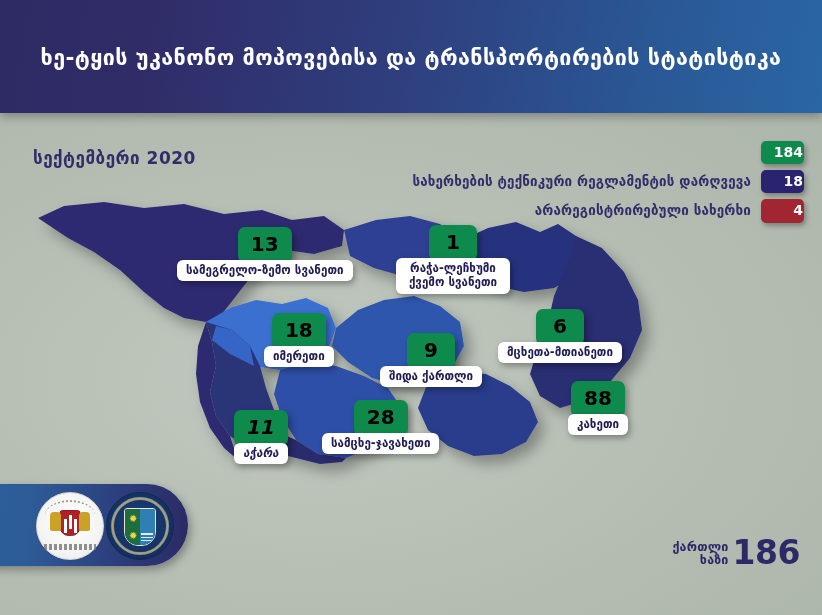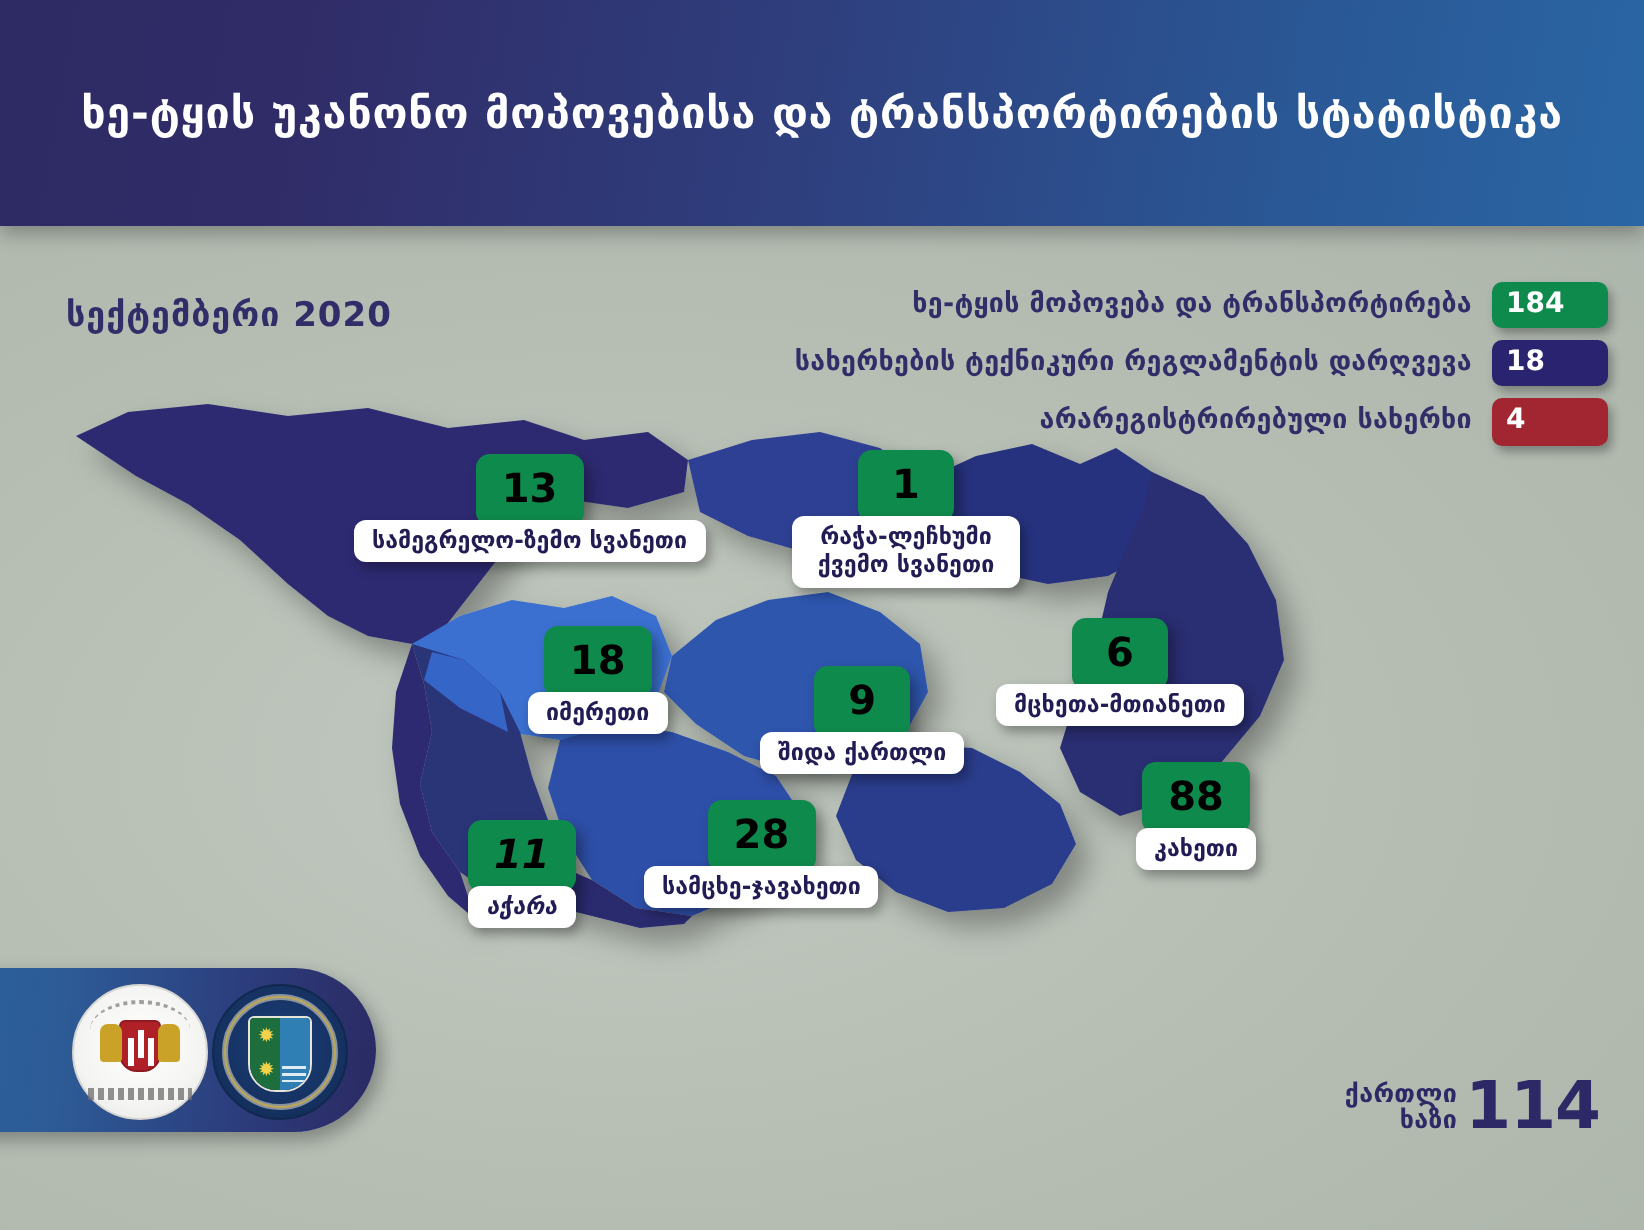--- a/index.html
+++ b/index.html
@@ -74,26 +74,26 @@
   }
   .legend-text {
     color: #322d69;
     font-size: 13.4px;
     font-weight: bold;
     white-space: nowrap;
     letter-spacing: 0.15px;
   }
   .legend-chip {
     min-width: 35px;
-    padding: 2px 16px 3px 7px;
+    padding: 2px 1px 3px 7px;
     border-radius: 5px;
     color: #ffffff;
     font-size: 14px;
     font-weight: bold;
-    text-align: left;
+    text-align: right;
     box-shadow: 2px 3px 5px rgba(0,0,0,0.30);
     line-height: 1.3;
   }
 
   
   .map-wrap {
     position: absolute;
     left: 24px;
     top: 196px;
     width: 660px;
@@ -290,21 +290,20 @@
 <div id="poster">
 
   <div class="header">
     <div class="header-title">ხე-ტყის უკანონო მოპოვებისა და ტრანსპორტირების სტატისტიკა</div>
   </div>
 
   <div class="date-label">სექტემბერი 2020</div>
 
   <div class="legend">
     <div class="legend-row">
-      <span class="legend-text">ხე-ტყის მოპოვება და ტრანსპორტირება</span>
       <span class="legend-chip" style="background:#0f8a4d;">184</span>
     </div>
     <div class="legend-row">
       <span class="legend-text">სახერხების ტექნიკური რეგლამენტის დარღვევა</span>
       <span class="legend-chip" style="background:#2a2370;">18</span>
     </div>
     <div class="legend-row">
       <span class="legend-text">არარეგისტრირებული სახერხი</span>
       <span class="legend-chip" style="background:#a22631;">4</span>
     </div>
@@ -420,16 +419,16 @@
         <div class="dept-wave"></div>
       </div>
     </div>
   </div>
 
   <div class="hotline">
     <div class="hotline-words">
       <span>ქართლი</span>
       <span>ხაზი</span>
     </div>
-    <div class="hotline-number">114</div>
+    <div class="hotline-number">186</div>
   </div>
 
 </div>
 
 </body></html>

